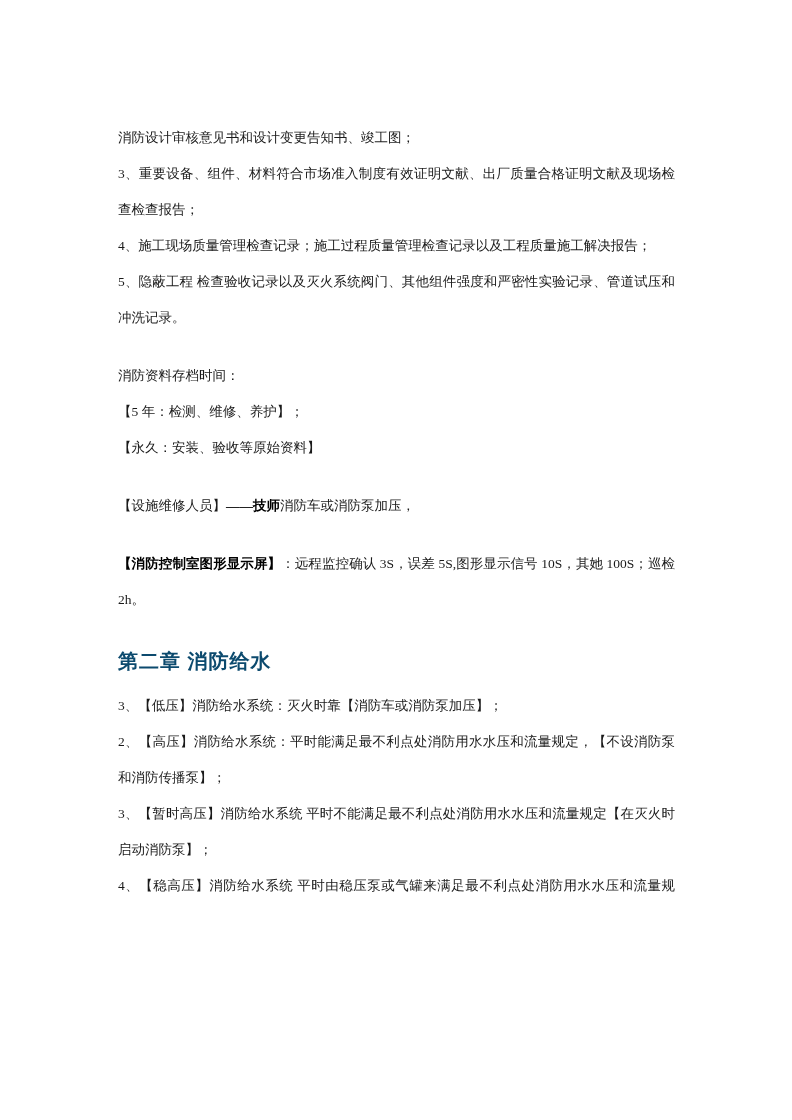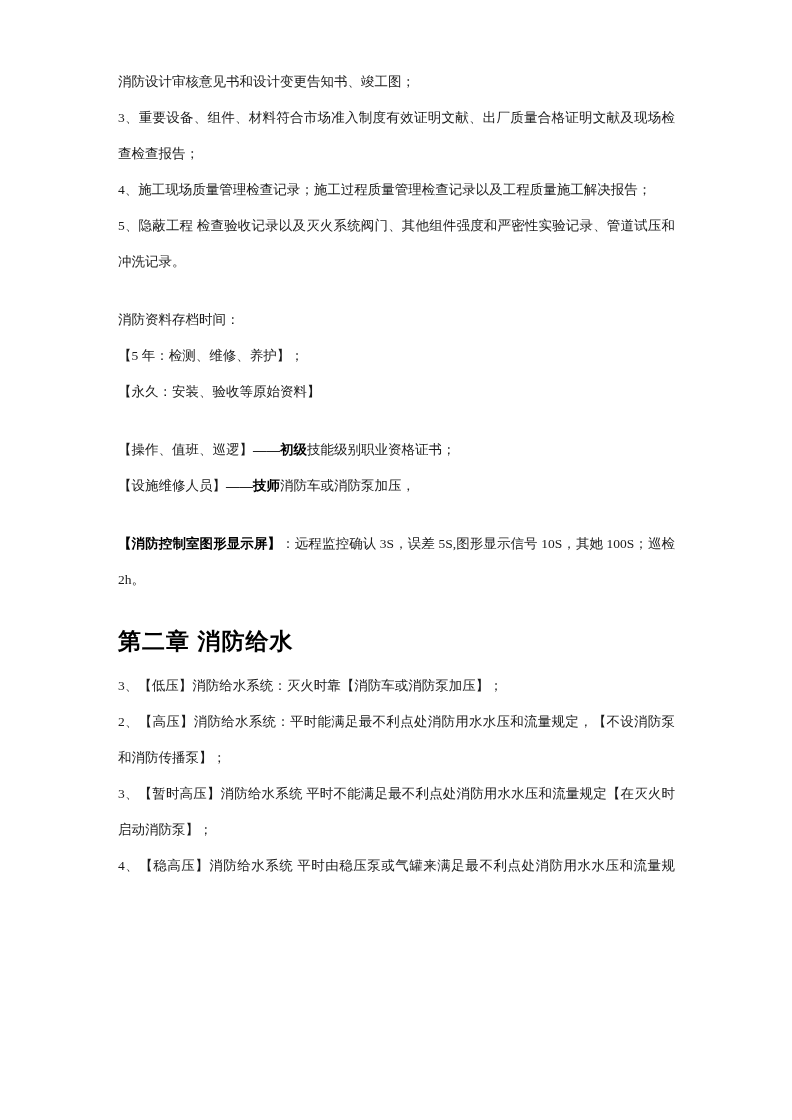--- a/index.html
+++ b/index.html
@@ -11,21 +11,21 @@
     width: 792px;
     height: 1120px;
     overflow: hidden;
     position: relative;
   }
   .page {
     position: absolute;
     left: 118px;
     top: 0;
     width: 557px;
-    padding-top: 64px;
+    padding-top: 120px;
     color: #1a1a1a;
     font-family: "Liberation Serif", "DejaVu Serif", serif;
     font-size: 13.5px;
   }
   p.body {
     margin: 0;
     line-height: 36px;
     text-align: justify;
     text-justify: inter-character;
     word-break: break-all;
@@ -34,24 +34,24 @@
     text-align-last: justify;
   }
   .run-bold {
     font-weight: 700;
     color: #000000;
   }
   .spacer-22 { height: 22px; }
   .spacer-26 { height: 26px; }
   h2.chapter {
     margin: 0 0 10px 0;
-    font-size: 23px;
+    font-size: 20px;
     line-height: 34px;
     font-weight: 700;
-    color: #000000;
+    color: #0c4a6e;
     font-family: "Liberation Sans", "DejaVu Sans", sans-serif;
     letter-spacing: 1px;
   }
 </style>
 </head>
 <body>
 
 <div class="page">
 
   <p class="body"><span>消防设计审核意见书和设计变更告知书、竣工图；</span></p>
@@ -66,21 +66,20 @@
 
   <p class="body"><span>消防资料存档时间：</span></p>
 
 
   <p class="body"><span>【5 年：检测、维修、养护】；</span></p>
 
   <p class="body"><span>【永久：安装、验收等原始资料】</span></p>
 
   <div class="spacer-22"></div>
 
-  <p class="body"><span>【操作、值班、巡逻】</span><span class="run-bold">——初级</span><span>技能级别职业资格证书；</span></p>
 
 
   <p class="body"><span>【设施维修人员】</span><span class="run-bold">——技师</span><span>消防车或消防泵加压，</span></p>
 
 
   <div class="spacer-22"></div>
 
   <p class="body"><span class="run-bold">【消防控制室图形显示屏】</span><span>：远程监控确认 3S，误差 5S,图形显示信号 10S，其她 100S；巡检 2h。</span></p>
 
   <div class="spacer-26"></div>

